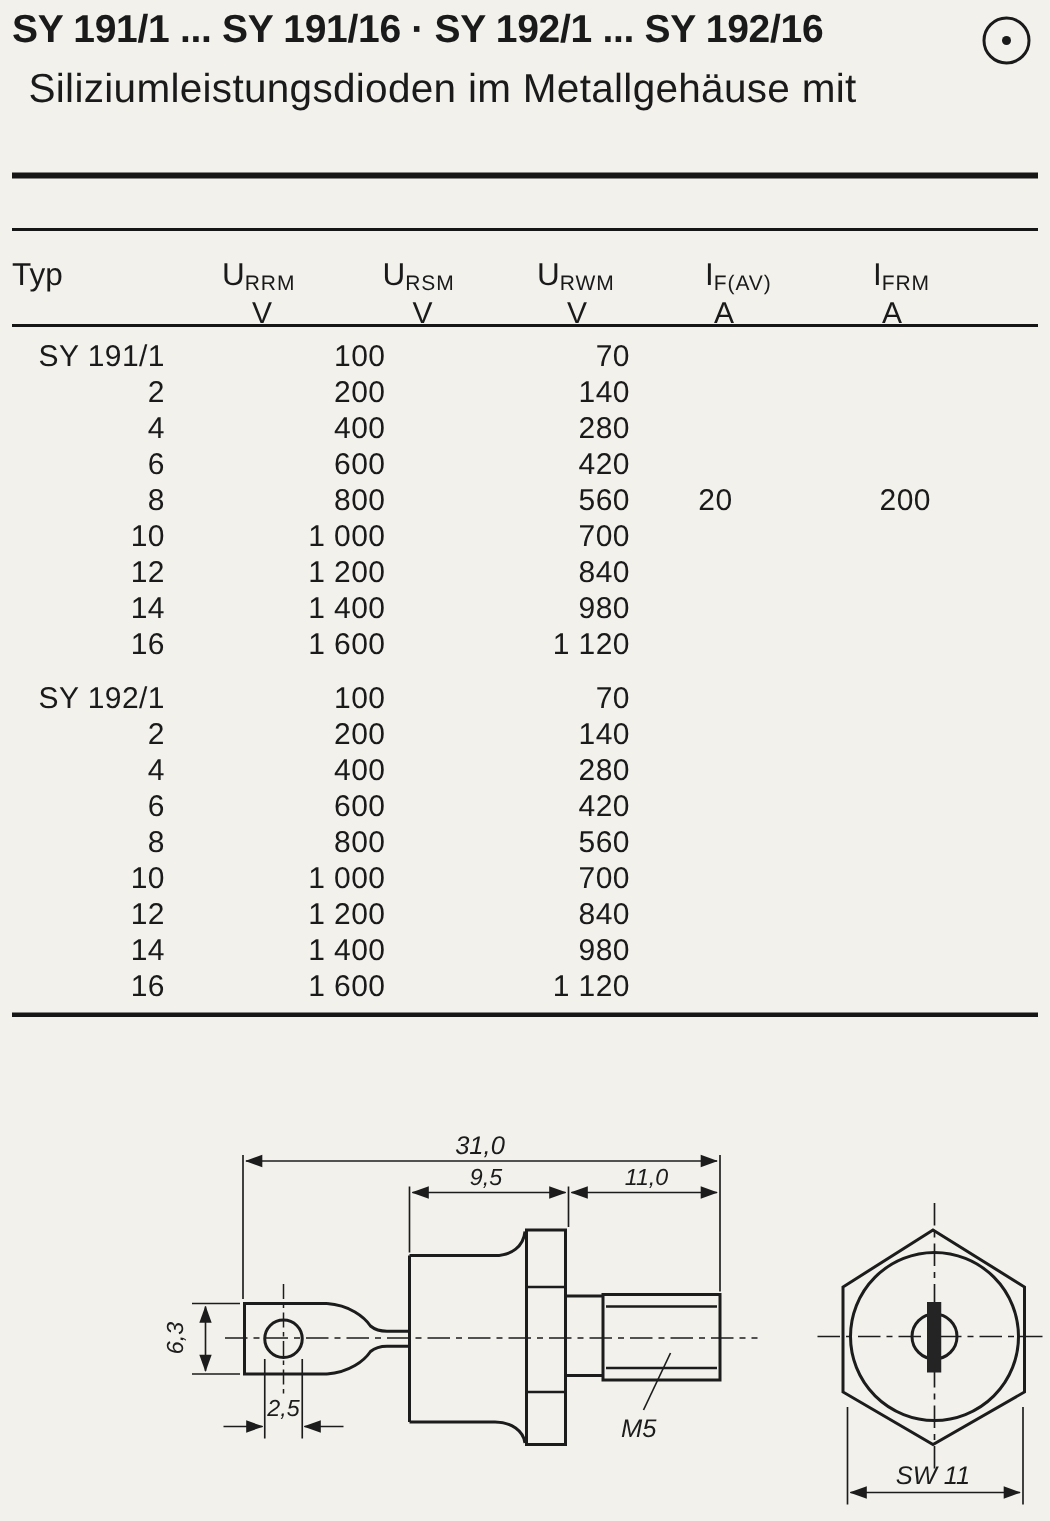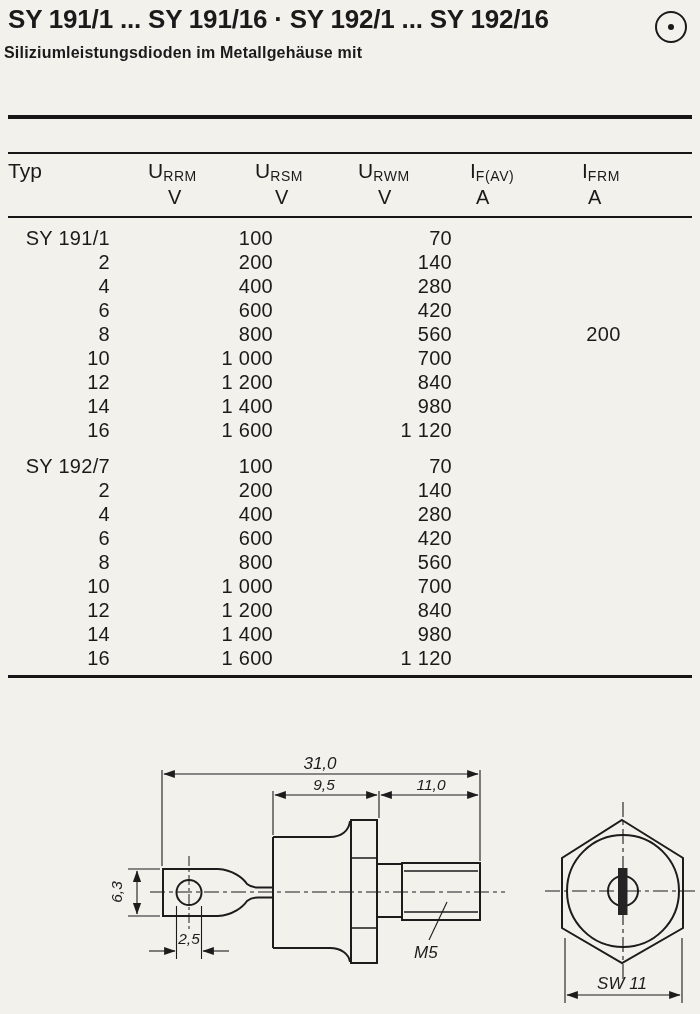--- a/index.html
+++ b/index.html
@@ -10,39 +10,39 @@
   }
   
   .title{
     position:absolute;left:8px;top:4px;width:640px;margin:0;
     font-size:26px;font-weight:700;letter-spacing:-0.2px;white-space:nowrap;
   }
   .logo{position:absolute;right:13px;top:11px;width:28px;height:28px;
     border:2.5px solid #1a1a1a;border-radius:50%;}
   .logo-dot{position:absolute;left:50%;top:50%;width:6px;height:6px;margin:-3px 0 0 -3px;
     background:#1a1a1a;border-radius:50%;}
-  .subtitle{position:absolute;left:4px;margin:0;font-size:16px;font-weight:700;
+  .subtitle{position:absolute;left:19px;margin:0;font-size:27px;font-weight:400;
     letter-spacing:0.2px;white-space:nowrap;}
   .sub1{top:44px;} .sub2{top:75px;}
   
   .rule{position:absolute;left:8px;width:684px;background:#161616;}
   .rule-thick{top:115px;height:3.5px;}
   .rule-a{top:152px;height:2px;}
   .rule-b{top:216px;height:2px;}
   .rule-c{top:675px;height:2.5px;}
   
   .thead{position:absolute;top:158px;left:0;width:700px;height:56px;font-size:21px;}
-  .th{position:absolute;top:1px;white-space:nowrap;}
+  .th{position:absolute;top:14px;white-space:nowrap;}
   .subsc{font-size:14px;letter-spacing:0.6px;vertical-align:-3px;text-align:center;}
   .unit{display:block;font-size:20px;margin-top:2px;}
   .u-off{margin-left:20px;} .i-off{margin-left:6px;}
   
   .tgroup{position:absolute;left:8px;width:684px;height:216px;}
   .g0{top:226px;} .g1{top:454px;}
-  .trow{display:grid;grid-template-columns:102px 147px 163px;height:24px;line-height:24px;gap:16px;}
+  .trow{display:grid;grid-template-columns:102px 147px 163px;height:24px;line-height:24px;}
   .td{text-align:right;font-size:20px;letter-spacing:0.3px;white-space:pre;}
   .merged{position:absolute;top:0;height:100%;display:flex;align-items:center;
     justify-content:center;font-size:20px;letter-spacing:0.3px;}
   .m-ifav{left:440px;width:58px;}
   .m-ifrm{left:558px;width:75px;}
   
   .drawing{position:absolute;left:0;top:740px;}
   .ol{stroke:#1c1c1c;stroke-width:2;fill:none;}
   .ol-thin{stroke:#1c1c1c;stroke-width:1.6;fill:none;}
   .dim{stroke:#1c1c1c;stroke-width:1.1;fill:none;}
@@ -133,27 +133,28 @@
           <div class="td">14</div>
           <div class="td">1 400</div>
           <div class="td">980</div>
         </div>
         <div class="trow">
           <div class="td">16</div>
           <div class="td">1 600</div>
           <div class="td">1 120</div>
         </div>
       </div>
+    <div class="merged m-ifav">20</div>
     <div class="merged m-ifrm">200</div>
   </section>
 
   <section class="tgroup g1">
     <div class="rows">
         <div class="trow">
-          <div class="td">SY 192/7</div>
+          <div class="td">SY 192/1</div>
           <div class="td">100</div>
           <div class="td">70</div>
         </div>
         <div class="trow">
           <div class="td">2</div>
           <div class="td">200</div>
           <div class="td">140</div>
         </div>
         <div class="trow">
           <div class="td">4</div>

